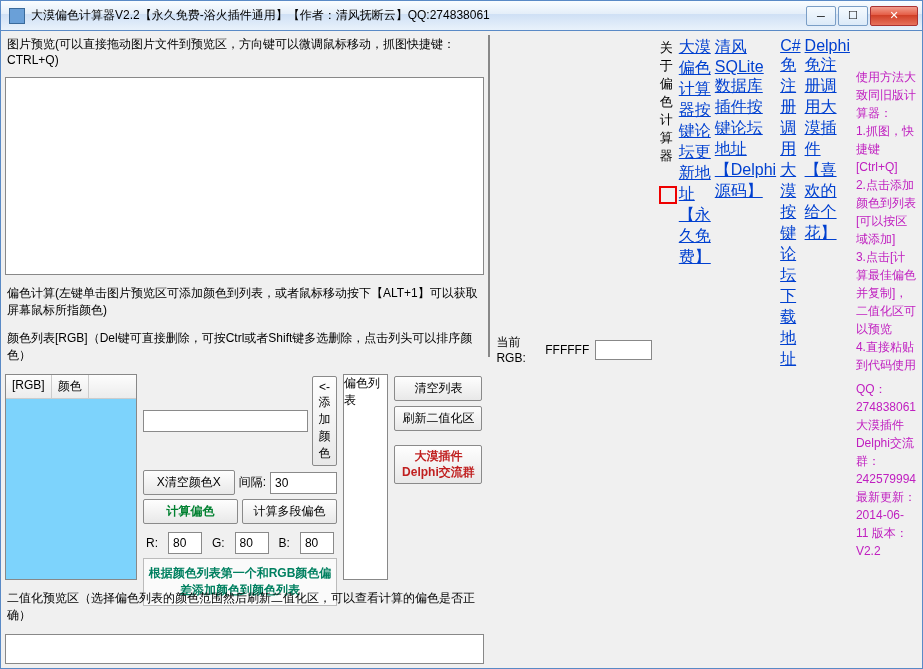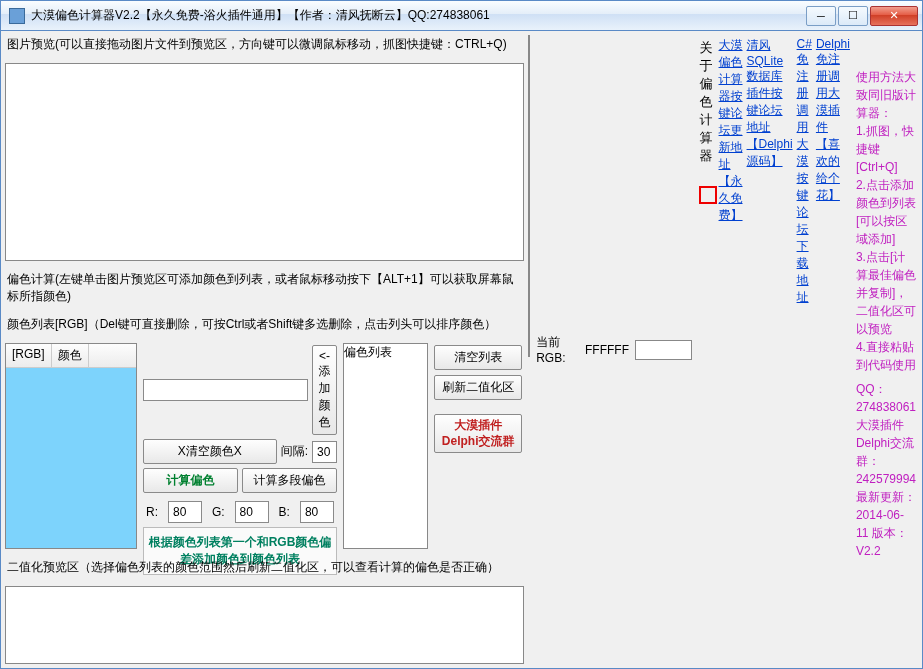--- a/index.html
+++ b/index.html
@@ -32,21 +32,21 @@
 .rgbrow { display: flex; gap: 4px; align-items: center; justify-content: space-around; font-size: 12px; }
 .rgbrow input { width: 34px; }
 .hint { border: 1px solid #bbb; background: #fafafa; color: #008060; font-weight: bold; text-align: center; padding: 6px 4px; font-size: 12px; line-height: 1.4; }
 .col-deviation { flex: 1; border: 1px solid #888; background: #fff; display: flex; flex-direction: column; }
 .side-btns { width: 92px; display: flex; flex-direction: column; gap: 5px; padding: 2px; }
 .bin-preview { flex: 1; border: 1px solid #888; background: #fff; }
 .right-preview { height: 322px; border: 1px solid #888; background: #fff; position: relative; }
 .redbox { position: absolute; width: 18px; height: 18px; border: 2px solid #e00; left: 170px; top: 150px; }
 .rgbline { display: flex; align-items: center; gap: 6px; padding: 2px; }
 .swatch { width: 70px; height: 20px; border: 1px solid #888; background: #fff; }
-.link { color: #0040d0; text-decoration: underline; padding: 2px 0; font-size: 12px; display: block; }
+.link { color: #0040d0; text-decoration: underline; padding: 2px 0; font-size: 16px; display: block; }
 .usage { color: #c020c0; font-size: 12px; line-height: 1.5; padding: 4px 2px; margin-top: 29px; }
 .section-lbl { font-size: 13px; padding: 4px 2px; }
 </style>
 </head>
 <body>
 
 <div class="window">
   <div class="titlebar">
     <div class="icon"></div>
     <div class="title">大漠偏色计算器V2.2【永久免费-浴火插件通用】【作者：清风抚断云】QQ:274838061</div>
@@ -74,21 +74,21 @@
         </div>
 
         <div class="mid">
           <div class="inline">
             <input class="txt" style="flex: 1 1 0%;" value="">
             <div class="btn" style="flex:1">&lt;-添加颜色</div>
           </div>
           <div class="inline">
             <div class="btn" style="flex:1">X清空颜色X</div>
             <span>间隔:</span>
-            <input class="txt" style="width: 25px;" value="30">
+            <input class="txt" style="width: 67px;" value="30">
           </div>
           <div class="inline">
             <div class="btn green" style="flex:1">计算偏色</div>
             <div class="btn" style="flex:1">计算多段偏色</div>
           </div>
           <div style="flex:1"></div>
           <div class="rgbrow">
             <span>R:</span>
             <input class="txt" value="80" style="">
             <span>G:</span>

